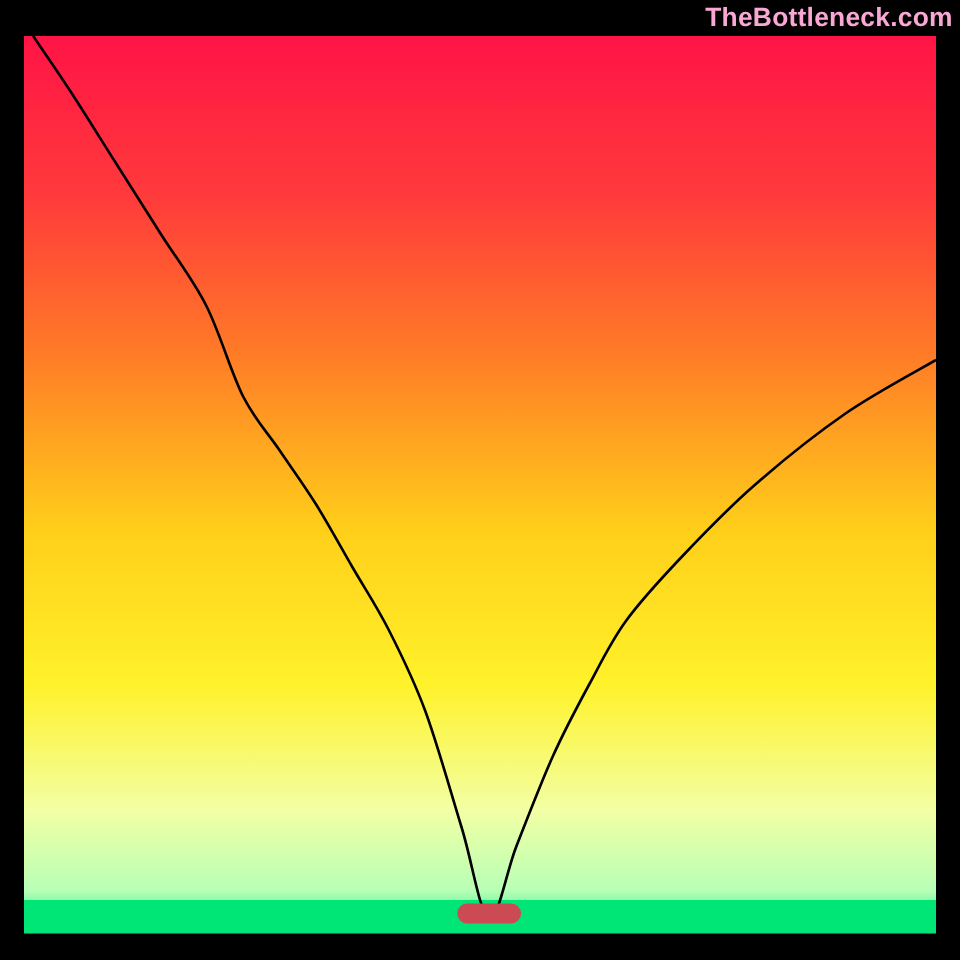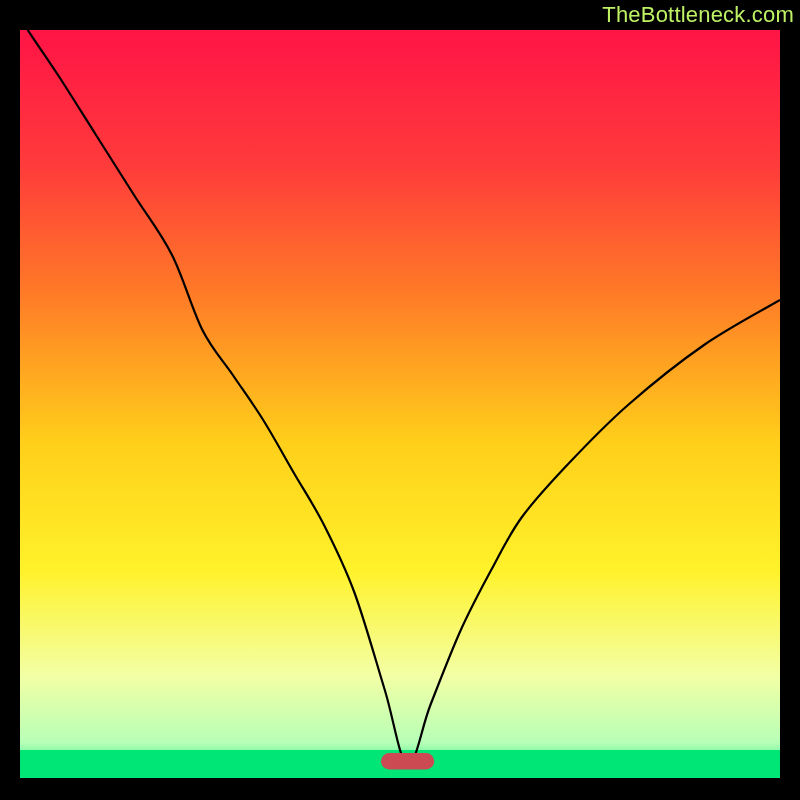--- a/index.html
+++ b/index.html
@@ -14,23 +14,23 @@
   .frame {
     position: relative;
     width: 800px;
     height: 800px;
     background: #000;
   }
   .watermark {
     position: absolute;
     top: 2px;
     right: 6px;
-    color: #bef264;
+    color: #f9a8d4;
     font-size: 22px;
-    font-weight: 400;
+    font-weight: 700;
     letter-spacing: 0.2px;
     z-index: 10;
   }
   .plot {
     position: absolute;
     left: 20px;
     top: 30px;
     width: 760px;
     height: 750px;
   }

